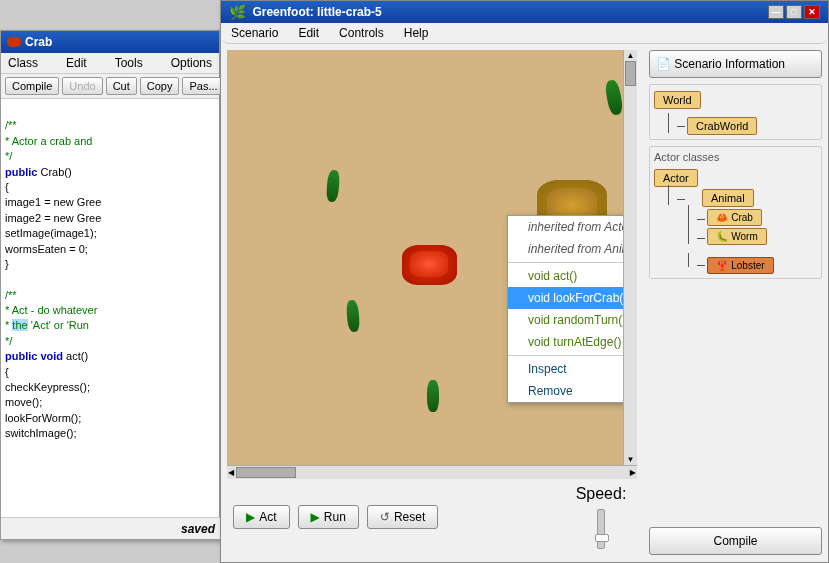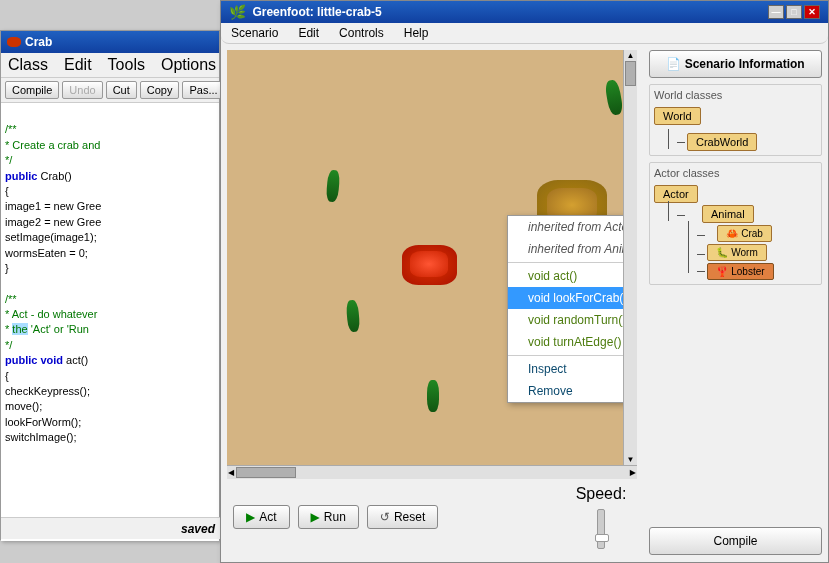--- a/index.html
+++ b/index.html
@@ -25,21 +25,21 @@
       align-items: center;
       gap: 4px;
       height: 22px;
     }
     #crab-menubar {
       background: #f0f0f0;
       border-bottom: 1px solid #ccc;
       display: flex;
       gap: 10px;
       padding: 2px 4px;
-      font-size: 16px;
+      font-size: 12px;
       justify-content: space-between;
     }
     #crab-menubar span { cursor: pointer; padding: 1px 3px; }
     #crab-toolbar {
       display: flex;
       gap: 3px;
       padding: 3px 4px;
       border-bottom: 1px solid #ccc;
       background: #f0f0f0;
     }
@@ -210,23 +210,22 @@
       display: flex;
       flex-direction: column;
       gap: 6px;
     }
     #scenario-info-btn {
       padding: 6px;
       border: 1px solid #888;
       background: linear-gradient(to bottom, #fff, #ddd);
       cursor: pointer;
       font-size: 12px;
-      text-align: center;
+      text-align: left;
       border-radius: 3px;
-      font-weight: bold;
     }
     .class-section {
       border: 1px solid #ccc;
       border-radius: 2px;
       padding: 4px;
     }
     .class-section-title {
       font-size: 11px;
       color: #555;
       margin-bottom: 6px;
@@ -316,21 +315,21 @@
   <div id="crab-toolbar">
     <button class="toolbar-btn">Compile</button>
     <button class="toolbar-btn" disabled="">Undo</button>
     <button class="toolbar-btn">Cut</button>
     <button class="toolbar-btn">Copy</button>
     <button class="toolbar-btn">Pas...</button>
   </div>
   <div id="crab-code">
     <div>&nbsp;</div>
     <div><span class="code-comment">    /**</span></div>
-    <div><span class="code-comment">     * Create a crab and</span></div>
+    <div><span class="code-comment">     * Actor a crab and</span></div>
     <div><span class="code-comment">     */</span></div>
     <div><span class="code-keyword">    public</span> Crab()</div>
     <div>    {</div>
     <div>        image1 = new Gree</div>
     <div>        image2 = new Gree</div>
     <div>        setImage(image1);</div>
     <div>        wormsEaten = 0;</div>
     <div>    }</div>
     <div>&nbsp;</div>
     <div><span class="code-comment">    /**</span></div>
@@ -443,21 +442,20 @@
       </div>
     </div>
 
     <div id="right-panel">
       <button id="scenario-info-btn">
         <span>📄 </span>
         <span>Scenario Information</span>
       </button>
 
       <div class="class-section">
-        <div class="class-section-title">World classes</div>
         <div class="hier-container">
           <div class="hier-row">
             <div class="class-box">World</div>
           </div>
           <div style="display:flex;margin-left:14px;margin-top:8px">
             <div style="width:1px;height:20px;background:#555;margin-right:8px;margin-top:-4px"></div>
             <div style="display:flex;flex-direction:column;justify-content:center">
               <div style="height:1px;width:8px;background:#555"></div>
             </div>
             <div class="class-box" style="margin-left:2px">CrabWorld</div>
@@ -472,28 +470,28 @@
             <div class="class-box">Actor</div>
           </div>
           <div style="display:flex;margin-left:14px;margin-top:2px">
             <div style="width:1px;height:20px;background:#555;margin-right:8px;margin-top:-4px"></div>
             <div style="height:1px;width:8px;background:#555;margin-top:10px"></div>
             <div class="class-box" style="margin-left:17px">Animal</div>
           </div>
           <div style="display:flex;margin-left:34px;margin-top:2px">
             <div style="width:1px;height:20px;background:#555;margin-right:8px;margin-top:-4px"></div>
             <div style="height:1px;width:8px;background:#555;margin-top:10px"></div>
-            <div class="class-box" style="margin-left:12px;font-size:10px;">🦀 Crab</div>
+            <div class="class-box" style="margin-left:2px;font-size:10px;">🦀 Crab</div>
           </div>
           <div style="display:flex;margin-left:34px;margin-top:2px">
             <div style="width:1px;height:20px;background:#555;margin-right:8px;margin-top:-4px"></div>
             <div style="height:1px;width:8px;background:#555;margin-top:10px"></div>
             <div class="class-box" style="margin-left:2px;font-size:10px;">🐛 Worm</div>
           </div>
-          <div style="display:flex;margin-left:34px;margin-top:2px">
+          <div style="display:flex;margin-left:34px;margin-top:12px">
             <div style="width:1px;height:14px;background:#555;margin-right:8px;margin-top:-4px"></div>
             <div style="height:1px;width:8px;background:#555;margin-top:8px"></div>
             <div class="class-box selected" style="margin-left:2px;font-size:10px;">🦞 Lobster</div>
           </div>
         </div>
       </div>
 
       <button id="compile-btn">Compile</button>
     </div>
   </div>

